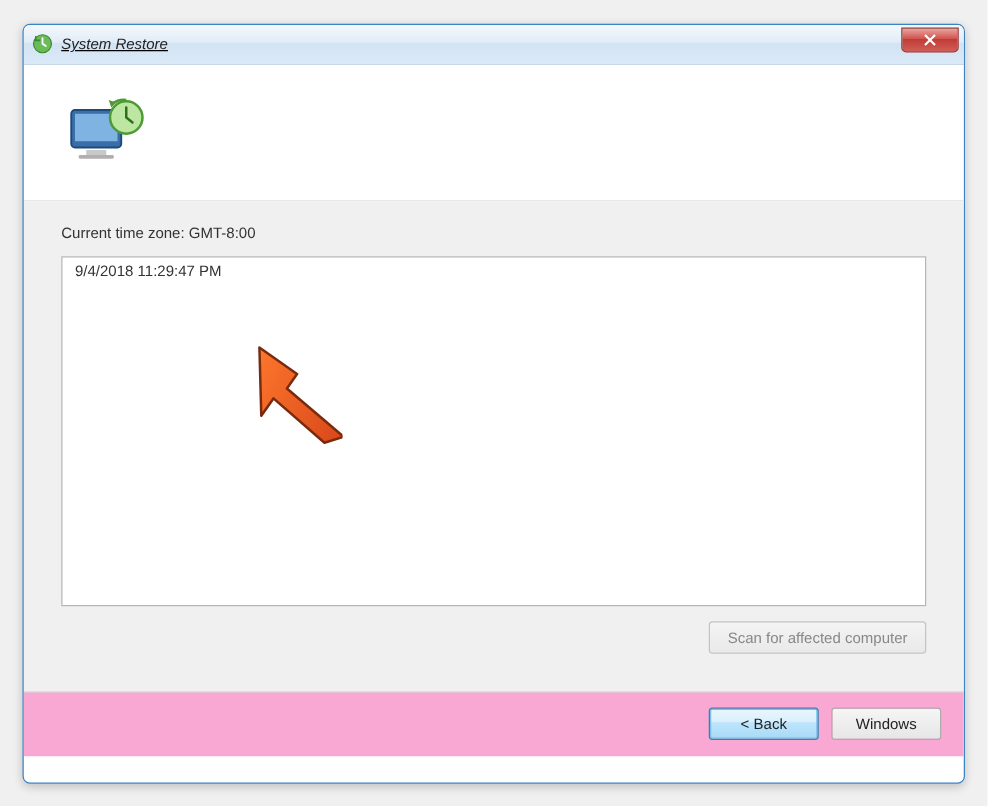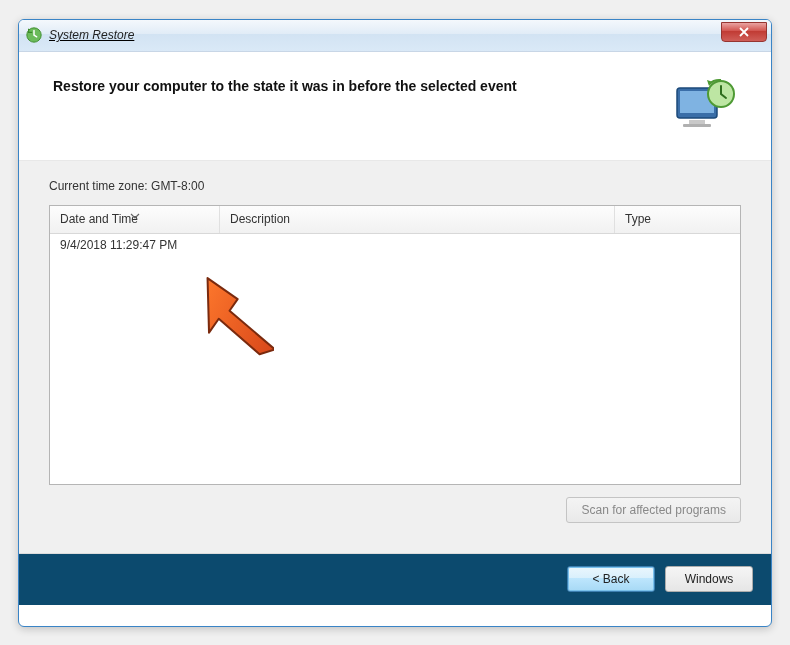--- a/index.html
+++ b/index.html
@@ -148,21 +148,21 @@
       color: #888;
       background: linear-gradient(to bottom,#f4f4f4,#e9e9e9);
       border: 1px solid #c4c4c4;
       border-radius: 3px;
       padding: 5px 14px;
       cursor: not-allowed;
     }
 
     .footer {
       border-top: 1px solid #dcdcdc;
-      background: #0c4a6e;
+      background: #f9a8d4;
       height: 52px;
       display: flex;
       justify-content: flex-end;
       align-items: center;
       padding: 0 18px;
       gap: 10px;
     }
     .footer-btn {
       min-width: 88px;
       height: 26px;
@@ -208,64 +208,47 @@
     </span>
     <span class="titlebar-title">System Restore</span>
     <div class="close-btn">
       <svg viewBox="0 0 10 10">
         <path d="M1 1 L9 9 M9 1 L1 9" stroke="#fff" stroke-width="1.8"></path>
       </svg>
     </div>
   </div>
 
   <div class="header-section">
-    <div class="header-title">Restore your computer to the state it was in before the selected event</div>
     <div class="header-icon">
       <svg viewBox="0 0 64 56">
         <rect x="4" y="10" width="40" height="30" rx="3" fill="#3a6ea8" stroke="#1d4a7a" stroke-width="1.5"></rect>
         <rect x="7" y="13" width="34" height="22" fill="#7fb3e2"></rect>
         <rect x="16" y="42" width="16" height="4" fill="#c9c9c9"></rect>
         <rect x="10" y="46" width="28" height="3" rx="1" fill="#b0b0b0"></rect>
         <circle cx="48" cy="16" r="13" fill="#bde6a3" stroke="#4e9a34" stroke-width="2"></circle>
         <path d="M48 8 L48 16 L53 20" stroke="#2f6e1e" stroke-width="2" fill="none" stroke-linecap="round"></path>
         <path d="M36 6 A15 15 0 0 1 48 2" fill="none" stroke="#4e9a34" stroke-width="2"></path>
         <path d="M34 2 L36 8 L40 4 Z" fill="#4e9a34"></path>
       </svg>
     </div>
   </div>
 
   <div class="content">
     <div class="timezone-label">Current time zone: GMT-8:00</div>
 
     <div class="table-wrap">
-      <div class="table-header">
-        <div class="th col-date">
-          <span>Date and Time</span>
-          <span class="sort-chevron">
-            <svg width="10" height="6" viewBox="0 0 10 6">
-                <path d="M1 1 L5 5 L9 1" stroke="#666" stroke-width="1.2" fill="none"></path>
-              </svg>
-          </span>
-        </div>
-        <div class="th col-desc">
-          <span>Description</span>
-        </div>
-        <div class="th col-type">
-          <span>Type</span>
-        </div>
-      </div>
       <div class="table-body">
         <div class="table-row">
           <div class="td col-date">9/4/2018 11:29:47 PM</div>
         </div>
       </div>
     </div>
 
     <div class="scan-btn-row">
-      <button class="scan-btn" disabled="">Scan for affected programs</button>
+      <button class="scan-btn" disabled="">Scan for affected computer</button>
     </div>
 
     <div class="arrow-annotation">
       <svg viewBox="0 0 80 95">
         <defs>
           <linearGradient id="arrG" x1="0" y1="0" x2="1" y2="1">
             <stop offset="0" stop-color="#ff7a2d"></stop>
             <stop offset="1" stop-color="#d8471a"></stop>
           </linearGradient>
         </defs>

